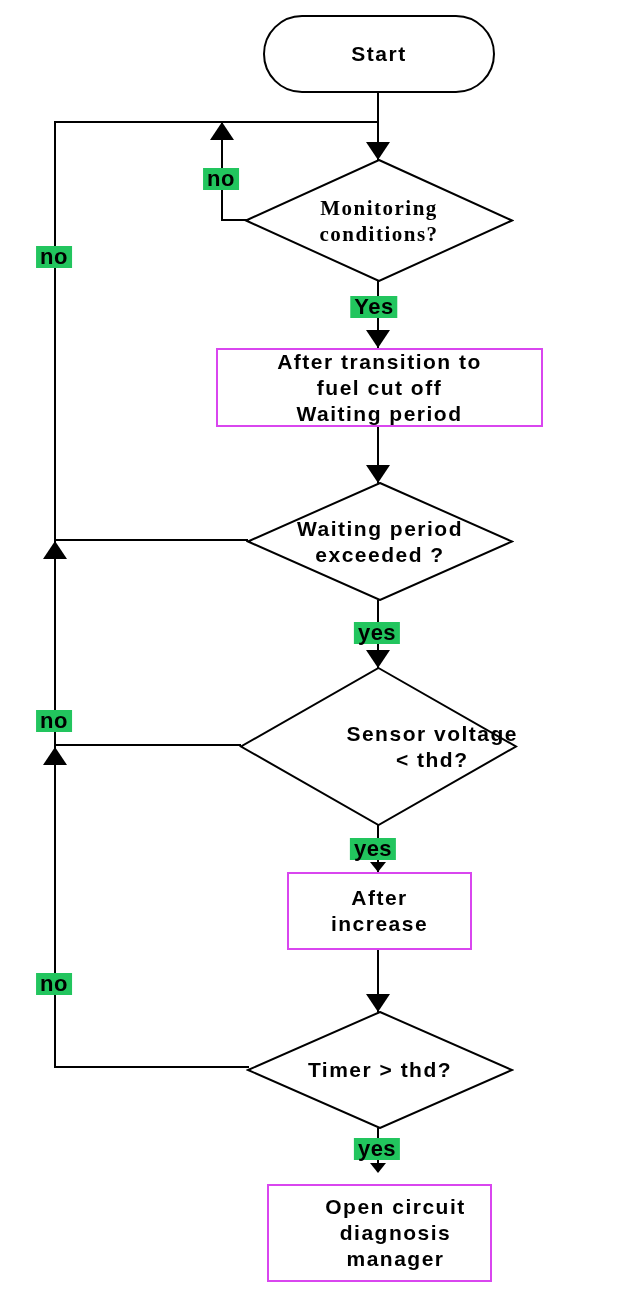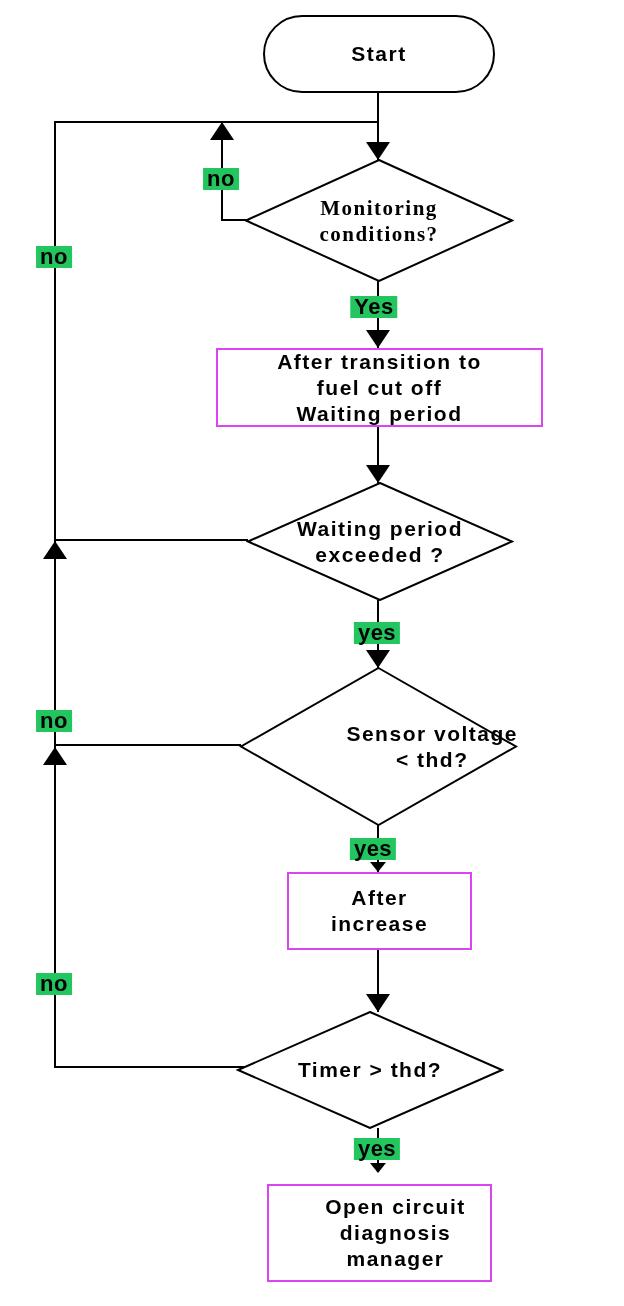--- a/index.html
+++ b/index.html
@@ -96,21 +96,21 @@
     <svg class="dshape" viewBox="0 0 279 159" width="279" height="159">
       <polygon points="139.5,1 277,79.5 139.5,158 2,79.5"></polygon>
     </svg>
     <span class="dtext">Sensor voltage
 &lt; thd?</span>
   </div>
 
   <div class="node proc" style="left:287px; top:872px; width:185px; height:78px;">After
 increase</div>
 
-  <div class="node decision" style="left:236px; top:1011px; width:268px; height:118px;">
+  <div class="node decision" style="left:246px; top:1011px; width:268px; height:118px;">
     <svg class="dshape" viewBox="0 0 268 118" width="268" height="118">
       <polygon points="134,1 266,59 134,117 2,59"></polygon>
     </svg>
     <span class="dtext">Timer &gt; thd?</span>
   </div>
 
   <div class="node proc" style="left:267px; top:1184px; width:225px; height:98px;padding-left:32px;">Open circuit
 diagnosis
 manager</div>
 

